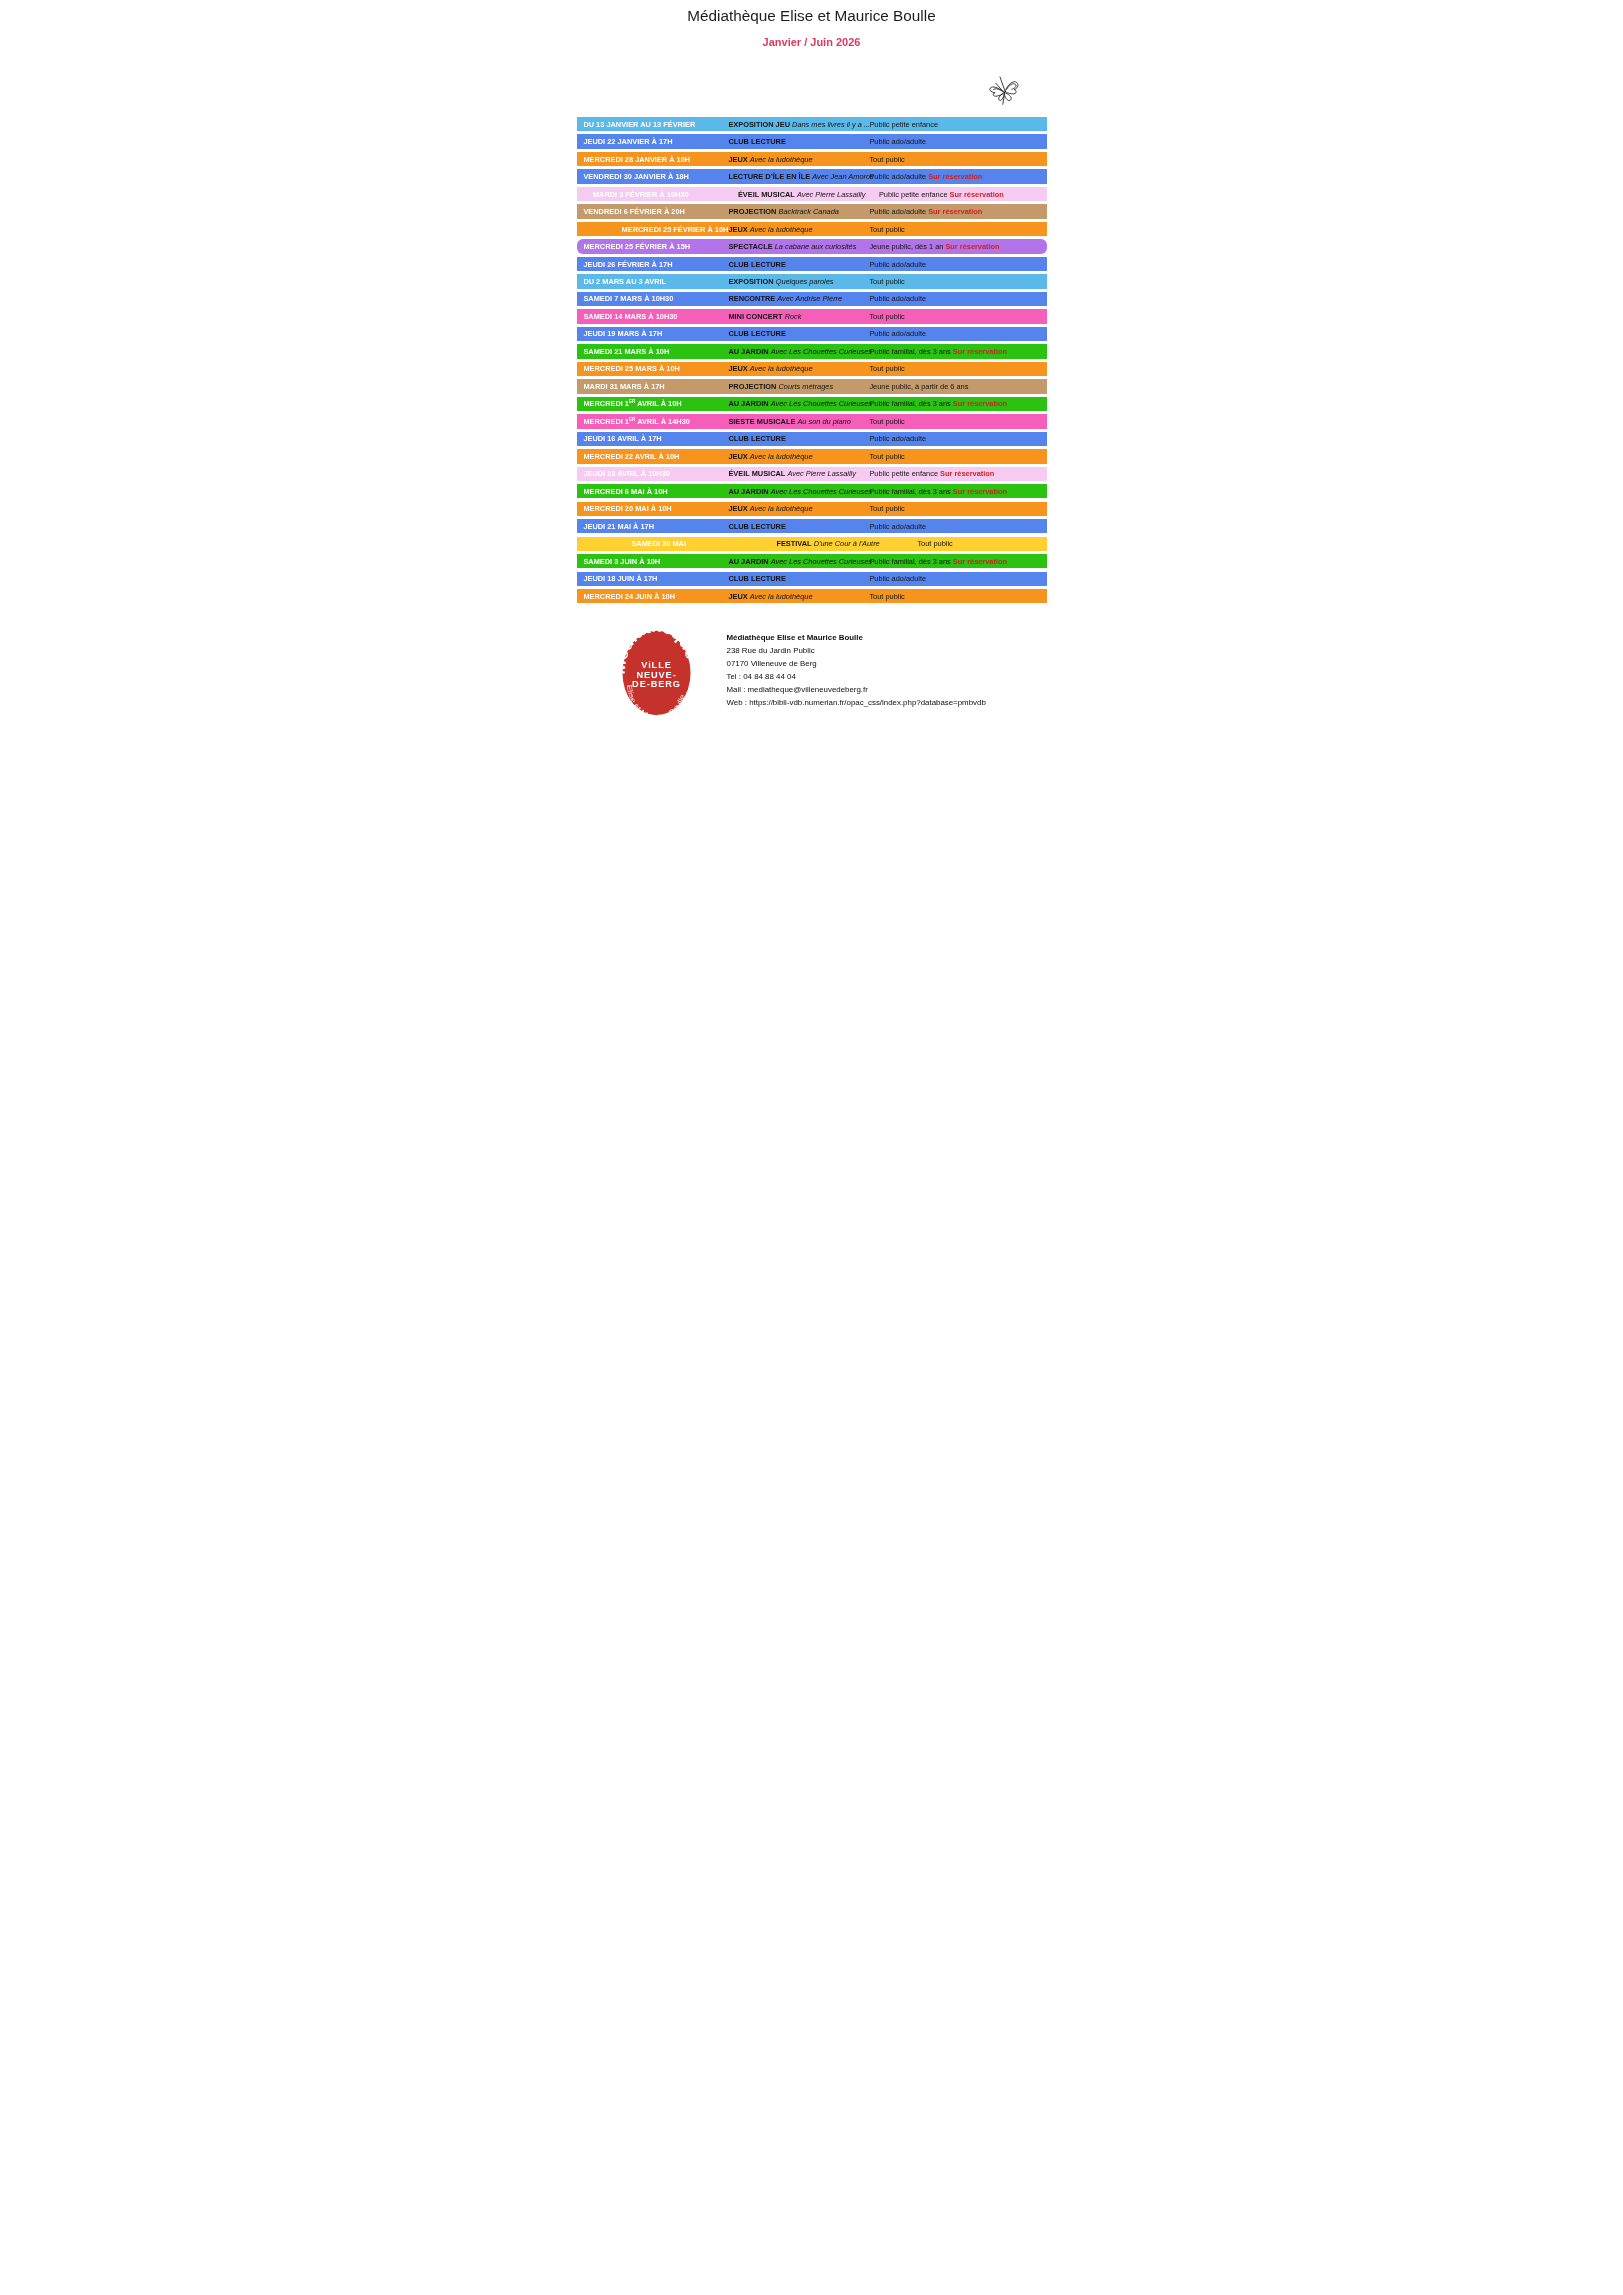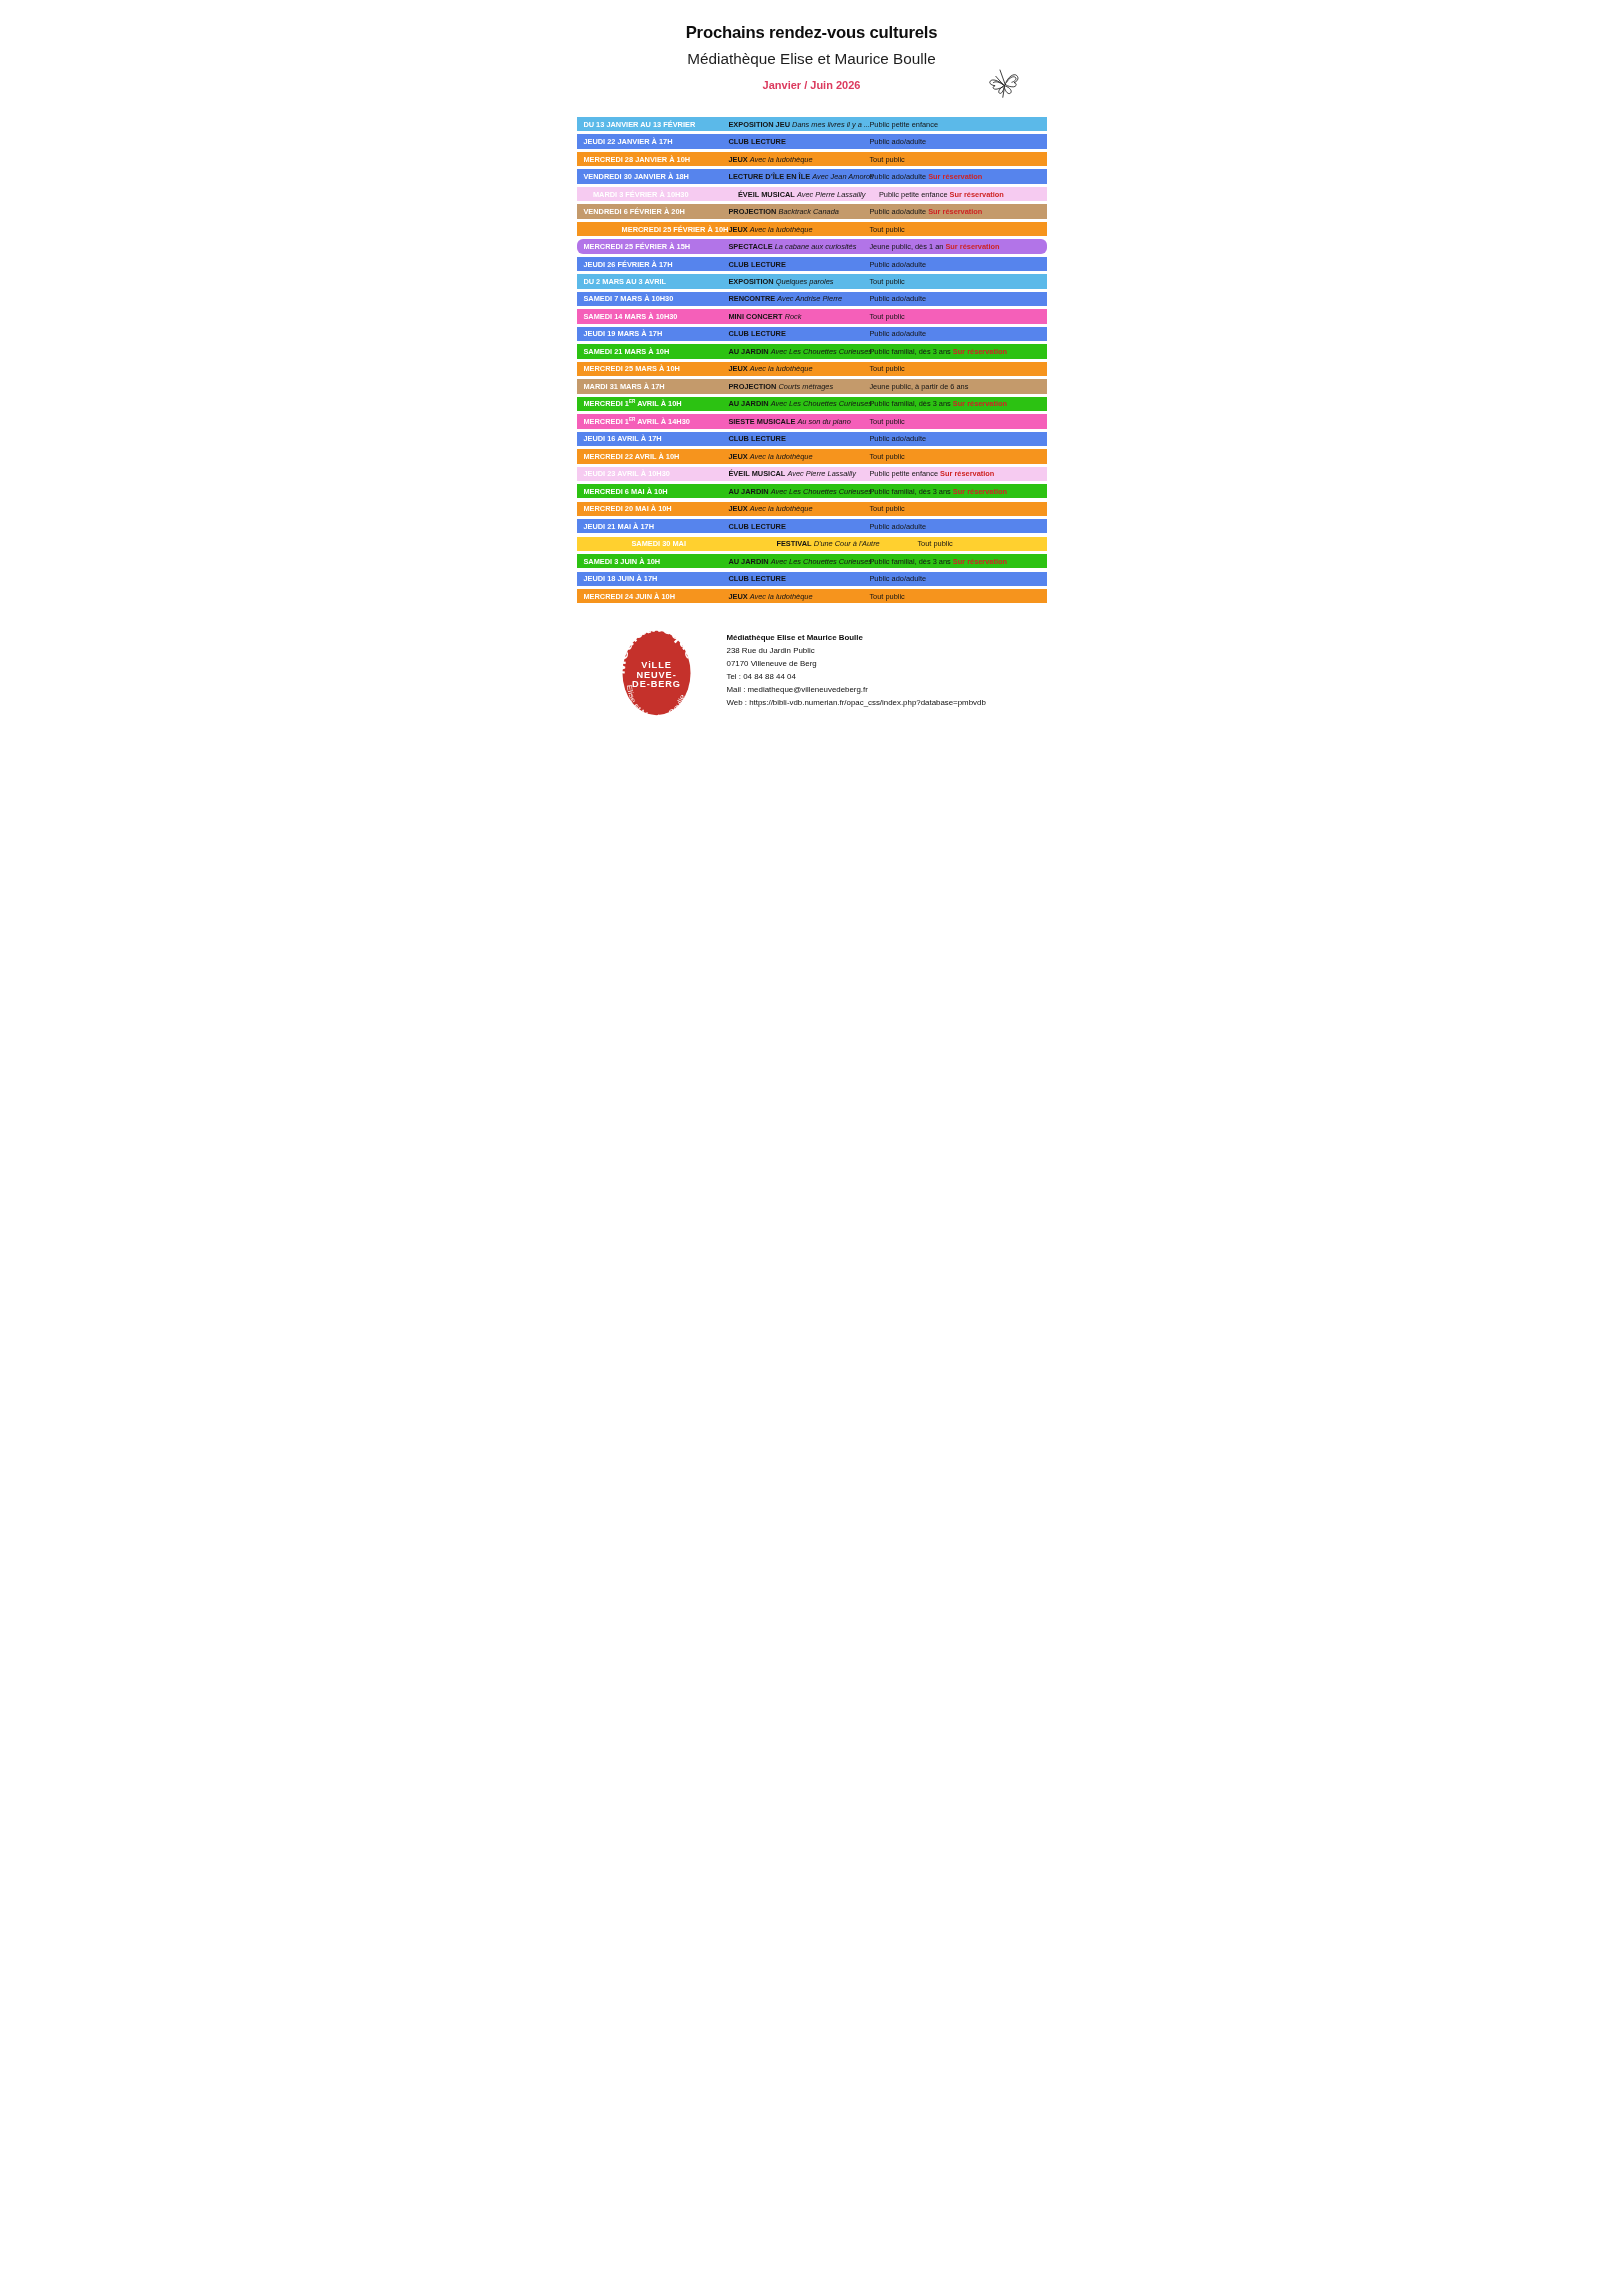--- a/index.html
+++ b/index.html
@@ -84,21 +84,20 @@
     color:#101010;
   }
   .contact .name{font-weight:700;}
 </style>
 </head>
 <body>
 
 <div class="page">
 
   <header>
-    <h1 class="title">Prochains rendez-vous culturels</h1>
     <div class="subtitle">Médiathèque Elise et Maurice Boulle</div>
     <div class="period" id="period" style="color: rgb(220, 58, 94);">Janvier / Juin 2026</div>
 
     <svg class="butterfly" viewBox="0 0 100 100">
       <g fill="none" stroke="#1c1c1c" stroke-width="2.4" stroke-linecap="round" stroke-linejoin="round">
         <path d="M40 10 L55 52"></path>
         <path d="M28 28 L52 55"></path>
         <path d="M56 48 C62 30, 80 18, 88 26 C96 34, 88 44, 80 46 C90 48, 88 60, 74 58 C64 57, 58 54, 55 51 Z"></path>
         <path d="M59 45 C66 32, 78 26, 84 31 C89 36, 82 43, 74 45"></path>
         <path d="M52 54 C36 40, 18 34, 12 42 C7 49, 18 54, 26 55 C16 58, 20 68, 34 64 C44 61, 50 58, 52 55 Z"></path>

